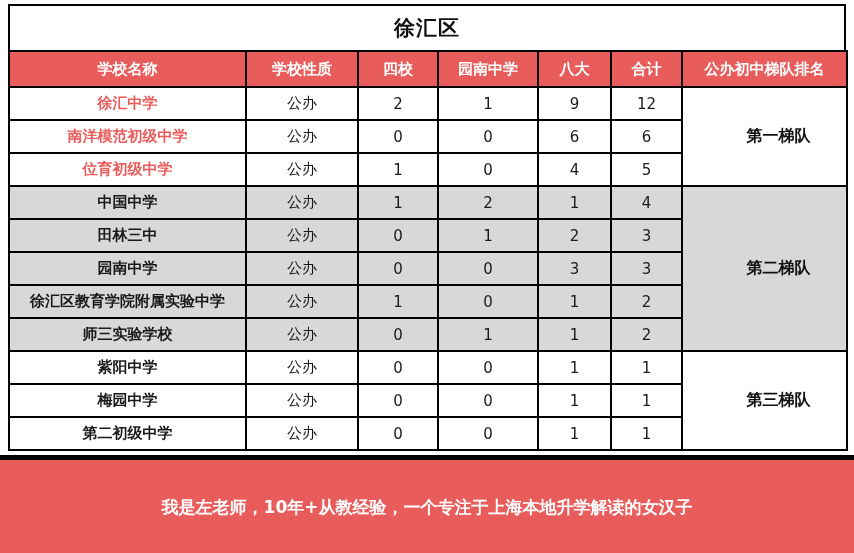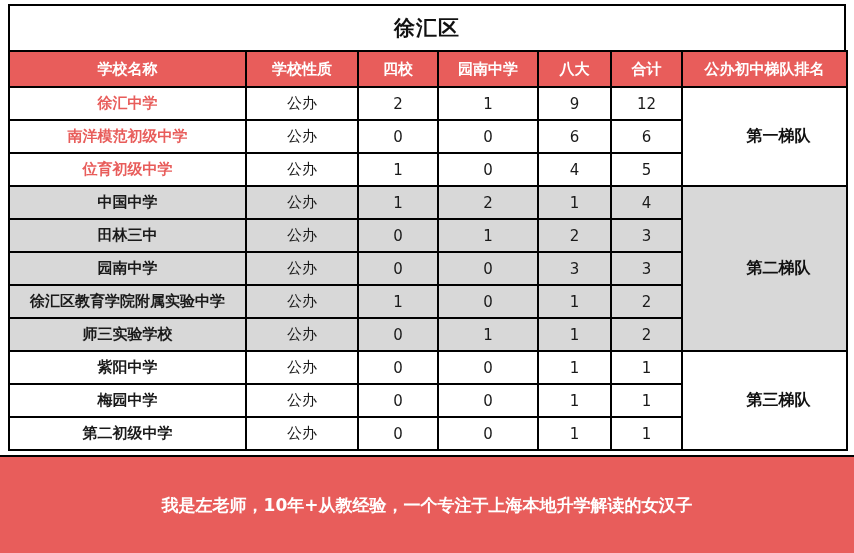--- a/index.html
+++ b/index.html
@@ -48,21 +48,21 @@
   td.school-name { font-weight: bold; }
   
   tbody tr:nth-child(-n+3) td.school-name { color: var(--accent, #E85D5B); }
   
   tbody tr:nth-child(n+4):nth-child(-n+8) td { background: var(--shaded, #D8D8D8); margin-top: 31px; }
   td.tier-cell { font-weight: bold; font-size: 16px; color: #111; padding-left: 28px; }
   .footer {
     margin-top: auto;
     width: 854px; height: 98px;
     background: var(--accent, #E85D5B);
-    border-top: 2px solid #000000;
+    border-top: 5px solid #000000;
     display: flex; flex-direction: column;
     align-items: center; justify-content: center;
     gap: 5px;
   }
   .footer-line {
     color: #ffffff; font-weight: bold; font-size: 17px;
     line-height: 24px; white-space: nowrap;
   }
 </style>
 </head>

